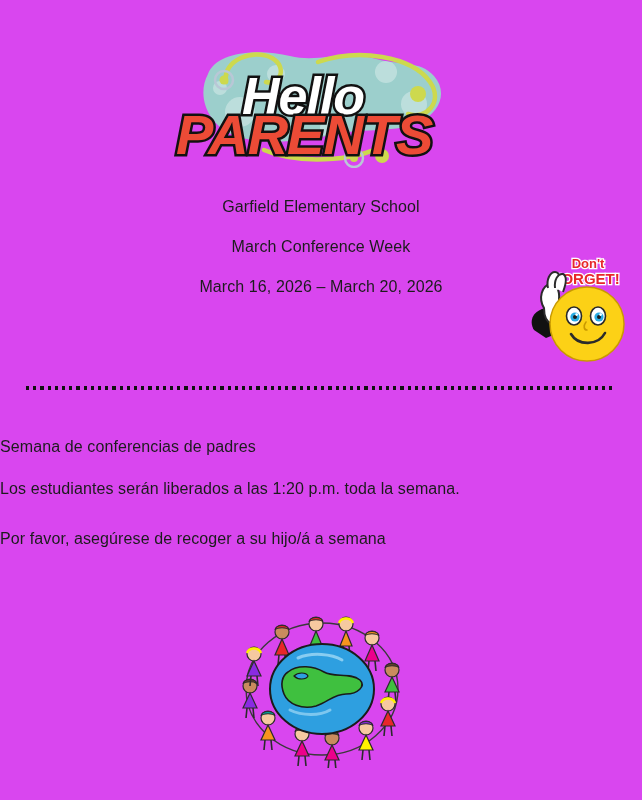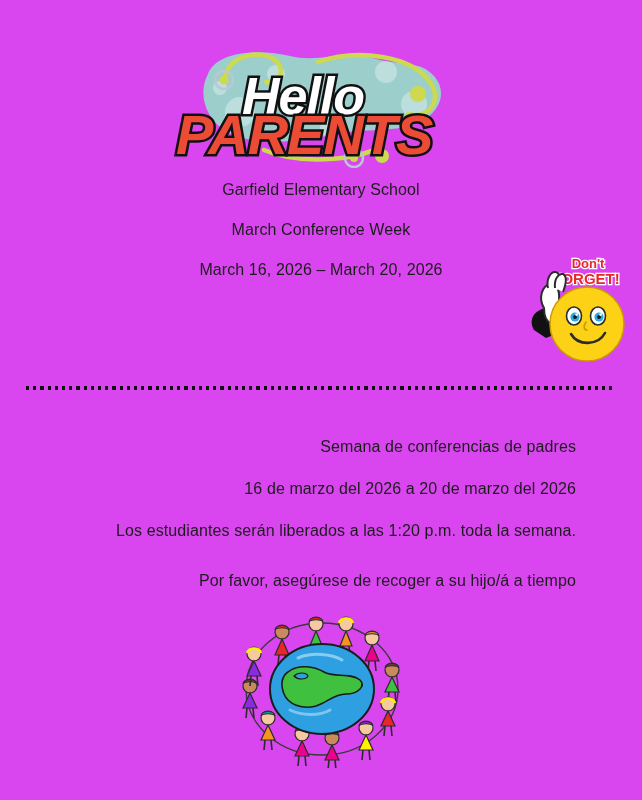--- a/index.html
+++ b/index.html
@@ -40,21 +40,21 @@
     text-align: center;
   }
   .line {
     font-size: 16px;
     line-height: 1.25;
     letter-spacing: 0.1px;
     color: #1c1c1c;
     font-weight: 400;
     white-space: nowrap;
   }
-  .english-block .line { margin-bottom: 20px; }
+  .english-block .line { margin-bottom: 20px; margin-top: 17px; }
   .english-block .line:last-child { margin-bottom: 0; }
 
   
   .smiley-wrap {
     position: absolute;
     left: 524px;
     top: 246px;
     width: 104px;
     height: 120px;
   }
@@ -76,21 +76,21 @@
         rgba(0,0,0,0) 7.2px
       );
   }
 
   
   .spanish-block {
     position: absolute;
     left: 0;
     top: 437px;
     width: 576px;
-    text-align: right;
+    text-align: left;
   }
   .spanish-block .line { margin-bottom: 22px; }
   .spanish-block .line.gap-after { margin-bottom: 30px; }
   .spanish-block .line:last-child { margin-bottom: 0; }
 
   
   .globe-wrap {
     position: absolute;
     left: 228px;
     top: 610px;
@@ -189,23 +189,22 @@
         <path d="M47 88 C54 100, 74 100, 81 87" fill="none" stroke="#2b2b2b" stroke-width="2.6" stroke-linecap="round"></path>
         <path d="M62 76 C59 80, 60 84, 63 84" fill="none" stroke="#c99a00" stroke-width="1.6" stroke-linecap="round"></path>
       </g>
     </svg>
   </div>
 
   <div class="divider"></div>
 
   <div class="spanish-block">
     <div class="line">Semana de conferencias de padres</div>
-    <div class="line">16 de marzo del 2026 a 20 de marzo del 2026</div>
     <div class="line gap-after">Los estudiantes serán liberados a las 1:20 p.m. toda la semana.</div>
-    <div class="line">Por favor, asegúrese de recoger a su hijo/á a tiempo</div>
+    <div class="line">Por favor, asegúrese de recoger a su hijo/á a semana</div>
   </div>
 
   <div class="globe-wrap">
     <svg viewBox="0 0 188 158" xmlns="http://www.w3.org/2000/svg">
 
       <ellipse cx="94" cy="79" rx="76" ry="66" fill="none" stroke="#3a3a3a" stroke-width="1.4"></ellipse>
 
       <g stroke="#2b2b2b" stroke-width="1.2">
 
         <g transform="translate(80,6)">

